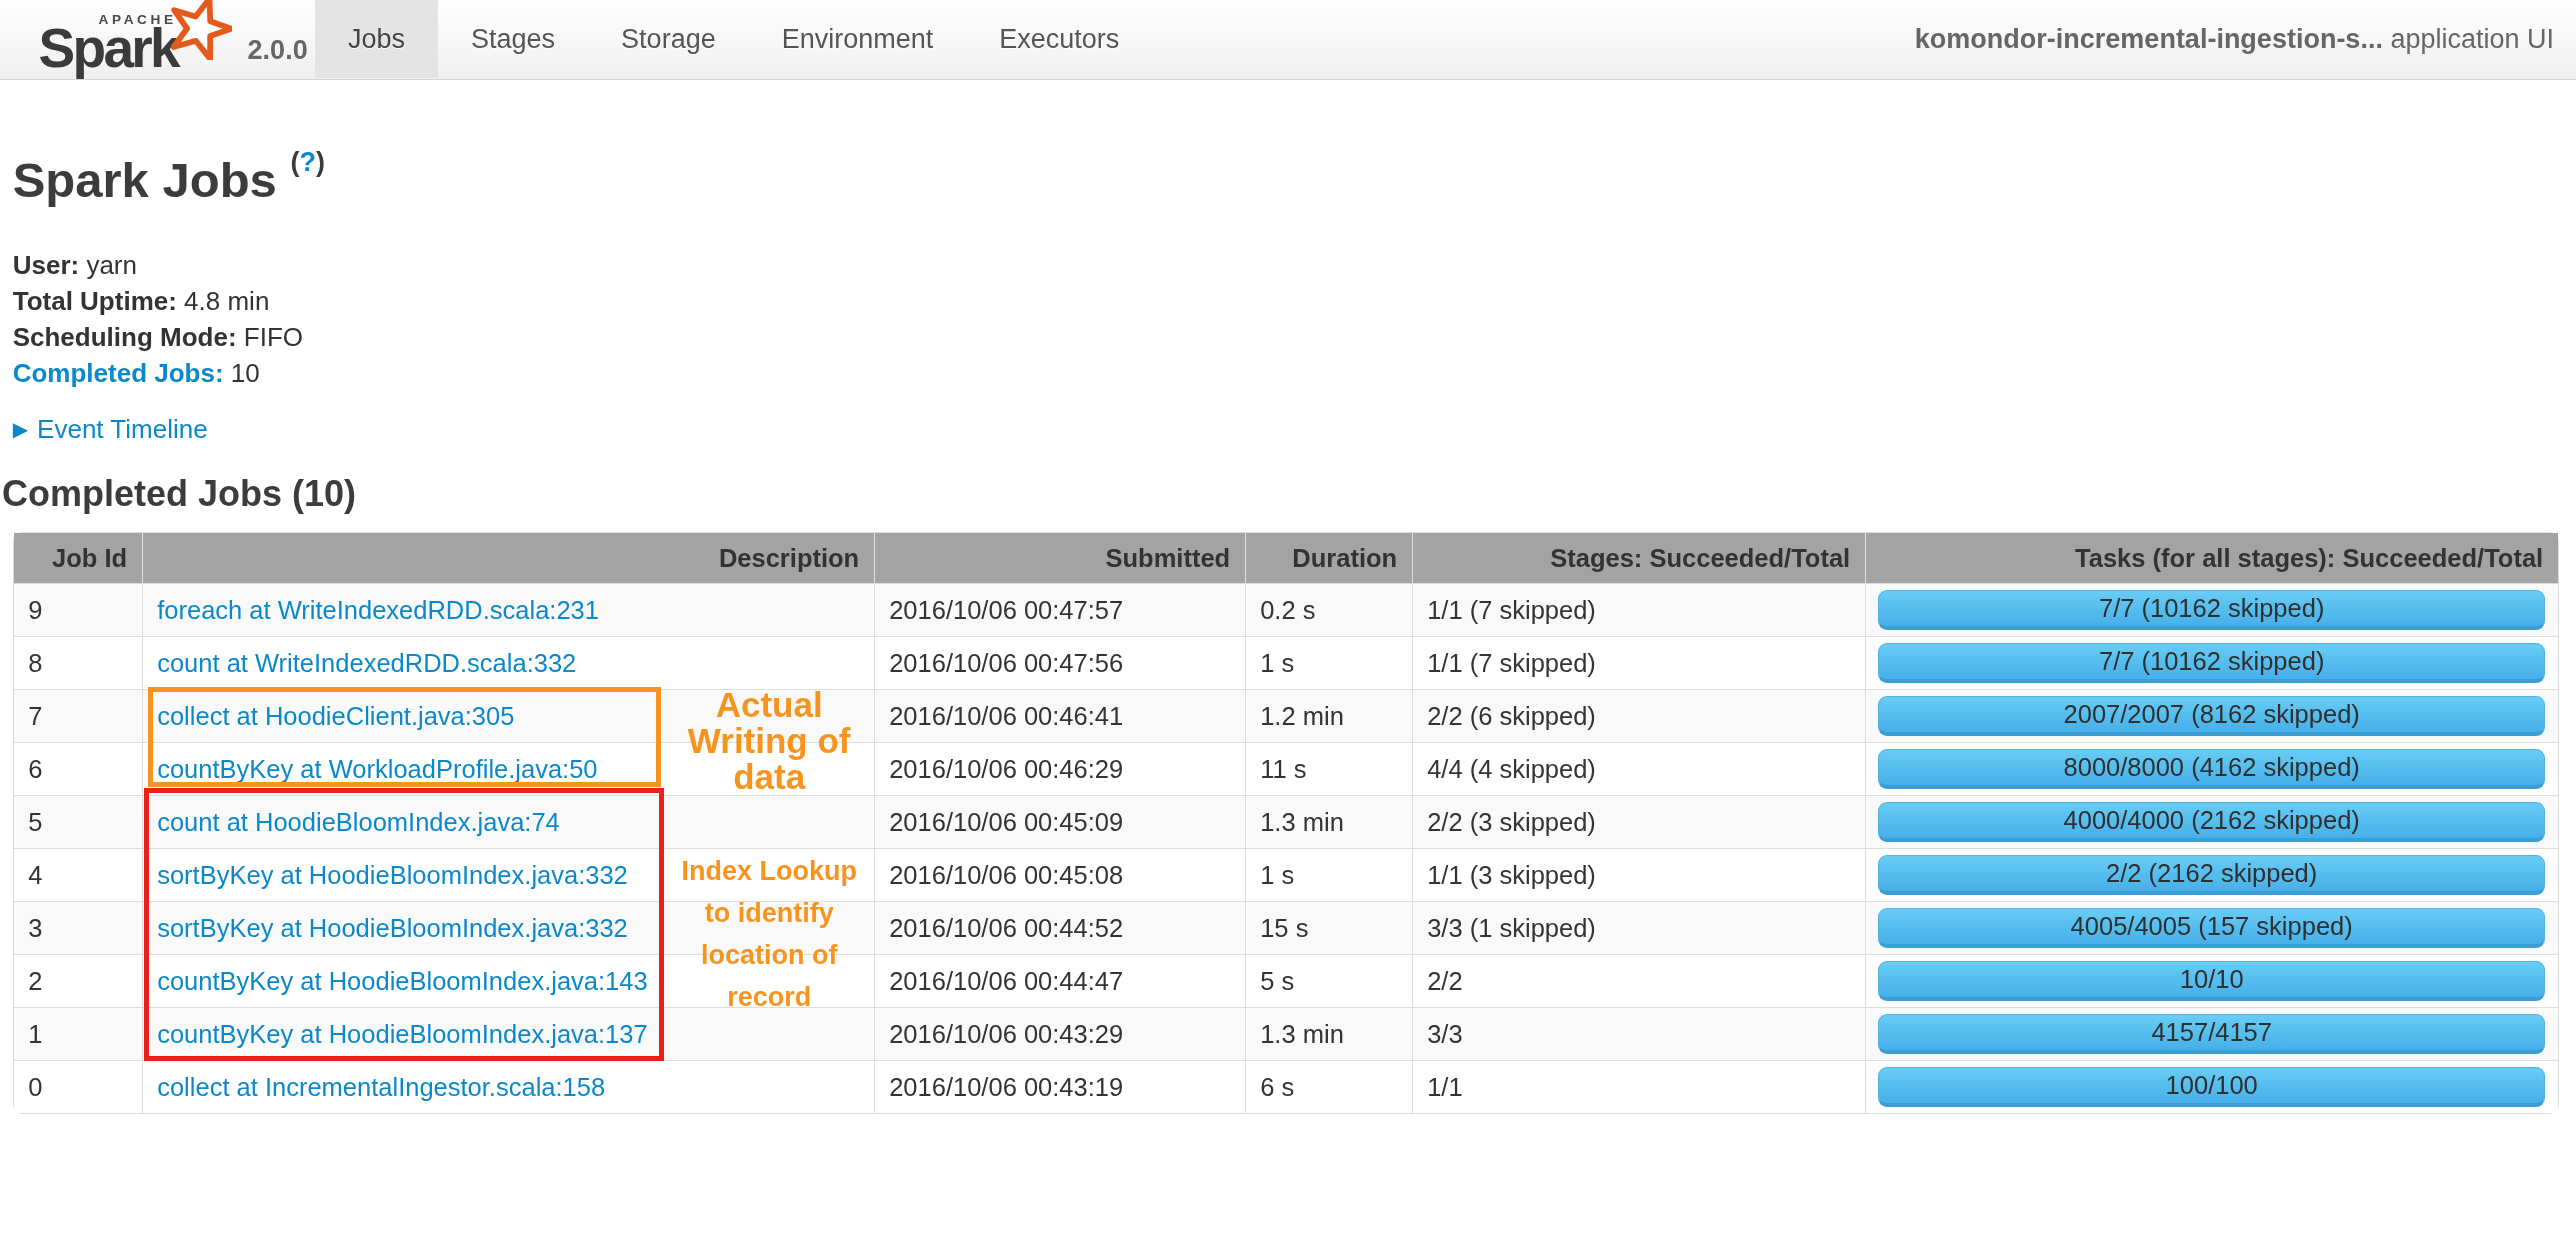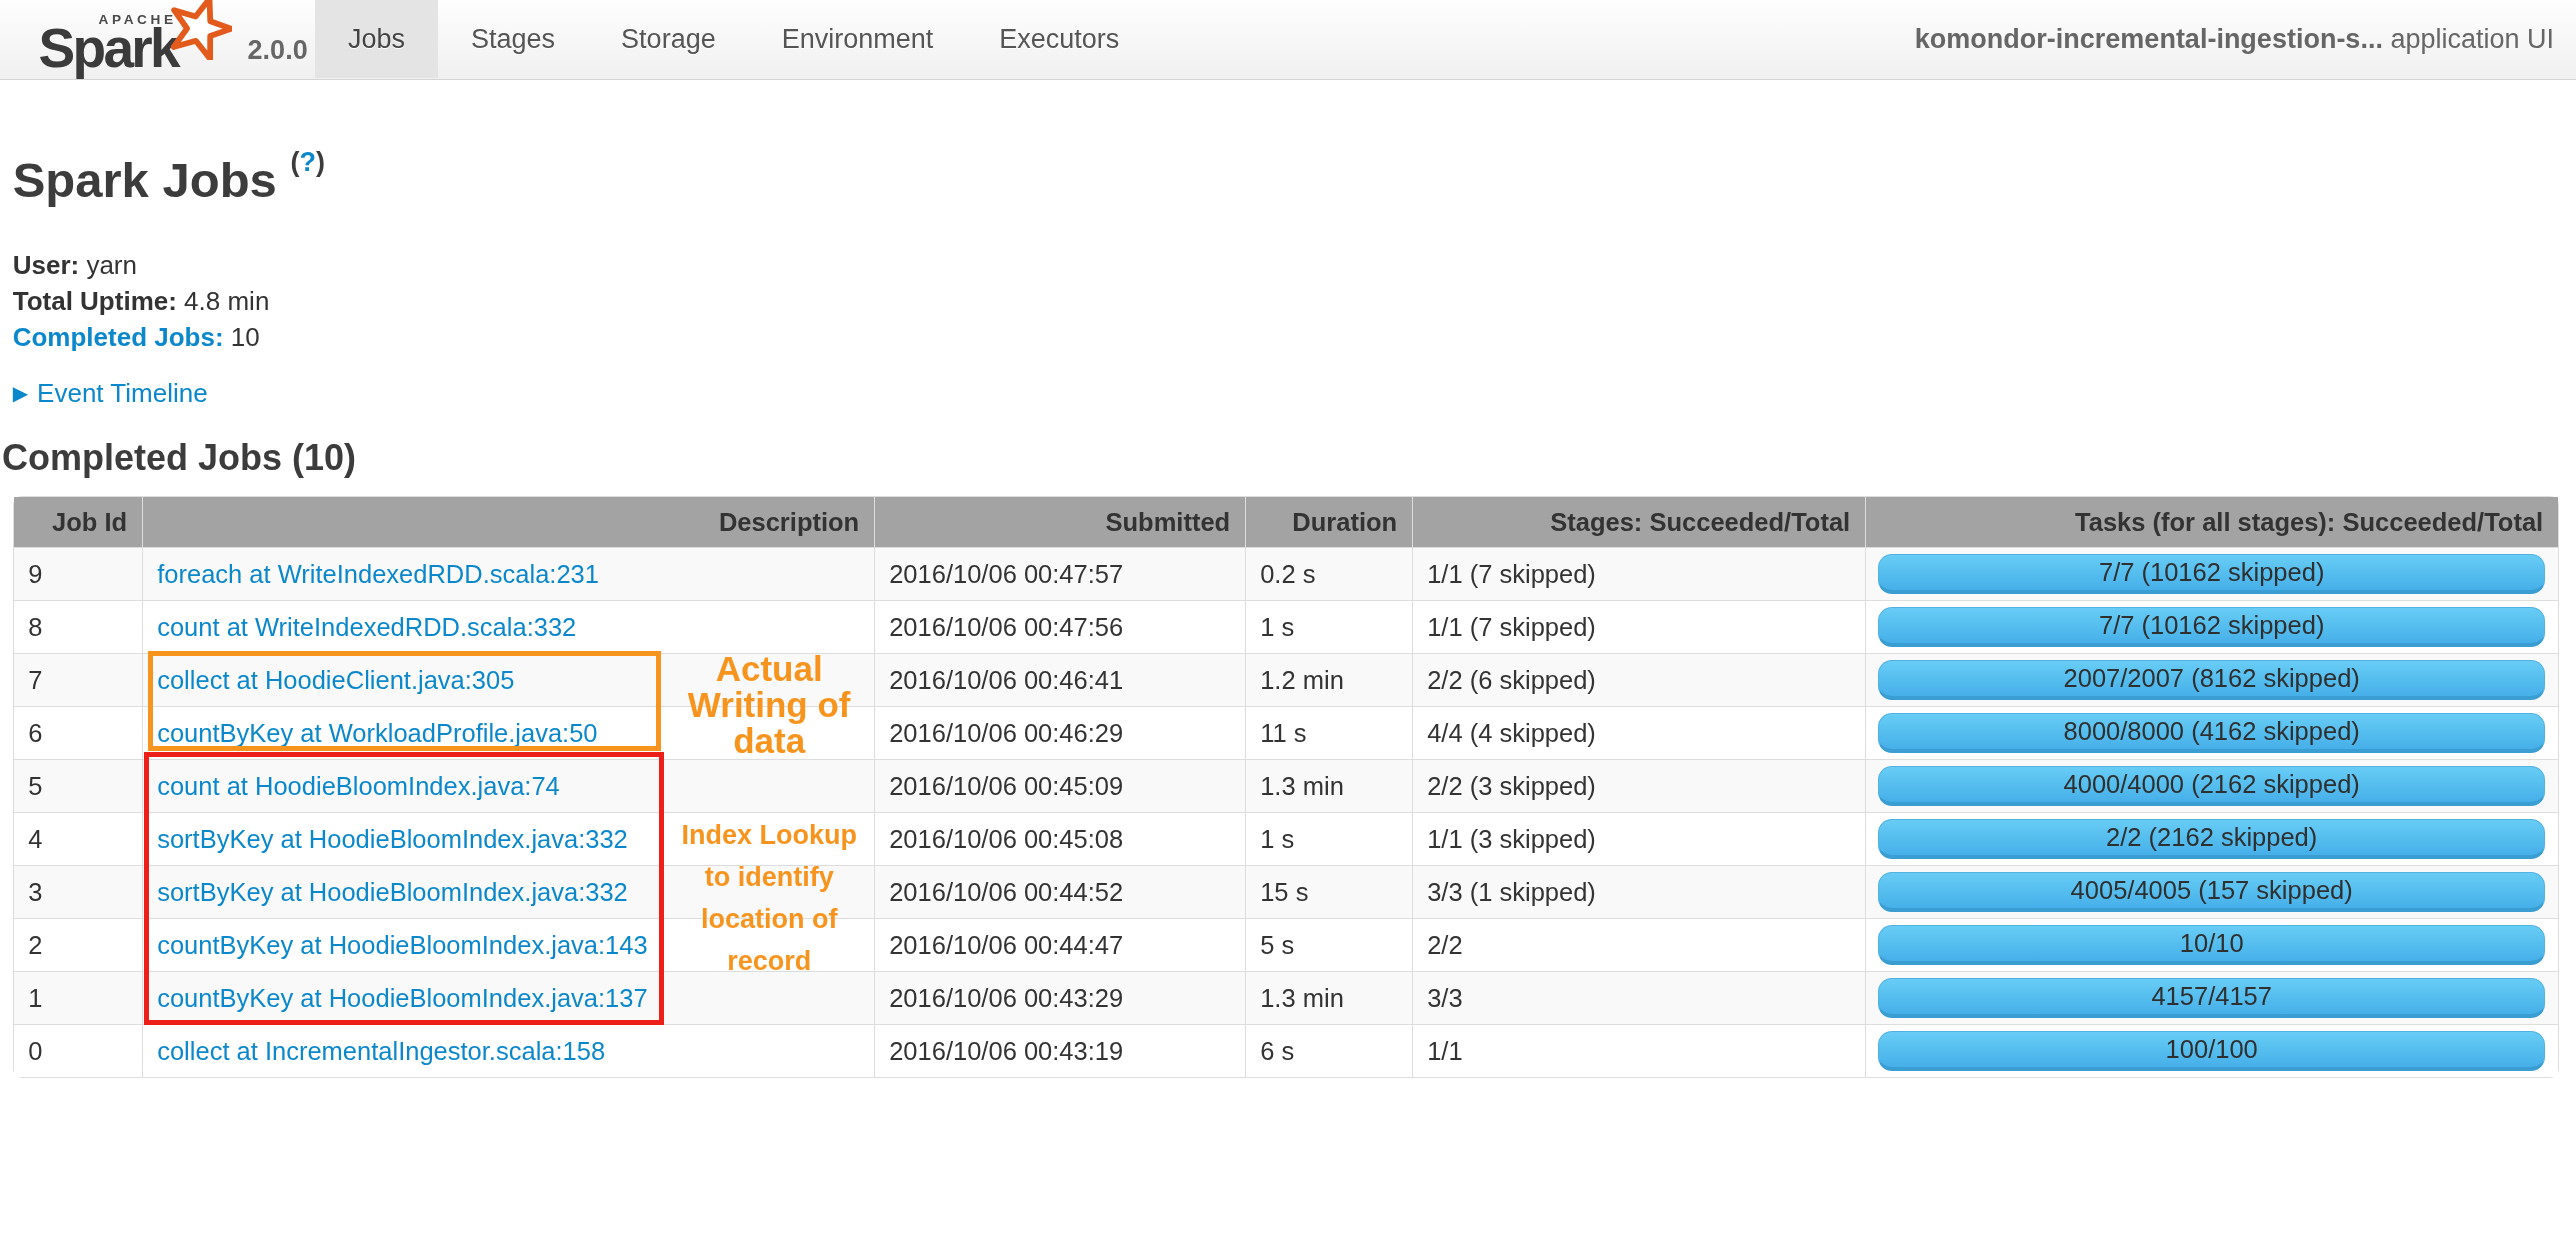--- a/index.html
+++ b/index.html
@@ -46,21 +46,21 @@
     padding:0 14.5px; overflow:hidden; white-space:nowrap; }
   th:first-child, td:first-child { border-left:none; }
   th { height:50px; font-weight:bold; color:#333; background:#a3a3a3;text-align:right; }
   td { height:53px; border-top:1.8px solid #ddd; color:#333; }
   tbody tr:nth-child(odd) td { background:#f9f9f9; }
   tbody tr:nth-child(even) td { background:#ffffff; }
   td a { color:#0b88cc; text-decoration:none; cursor:pointer; }
   .col-id{width:128px}.col-desc{width:732px}.col-sub{width:371px}
   .col-dur{width:167px}.col-stg{width:453px}.col-task{width:693px}
   .c-task { padding:0 12.7px; }
-  .progress { height:40px; border-radius:14px;
+  .progress { height:40px; border-radius:9px;
     background:linear-gradient(#68ccf5,#54bdee 55%,#47afe9);
     border:0.9px solid #4fb2e2; border-bottom:4.5px solid #3a9ed2;
     display:flex; align-items:center; justify-content:center; }
   .bar-label { font-size:25.5px; color:#2f2f2f; }
 
   
   .anno-box { position:absolute; pointer-events:none; }
   .box-writing { left:135px; top:155px; width:513px; height:100px; border:5.5px solid #f7941e; }
   .box-index { left:131px; top:256px; width:520px; height:273px; border:5.5px solid #ec2018; }
   .note { position:absolute; width:211px; left:651px; display:flex; align-items:center;
@@ -93,20 +93,21 @@
   <div class="app-name"><b>komondor-incremental-ingestion-s...</b><span> application UI</span></div>
 </div>
 
 <div class="content">
   <h3 class="page-title"><span>Spark Jobs</span>
     <sup><span>(</span><a>?</a><span>)</span></sup></h3>
 
   <ul class="summary">
       <li><strong class="">User:</strong> yarn</li>
       <li><strong class="">Total Uptime:</strong> 4.8 min</li>
+      <li><strong class="">Scheduling Mode:</strong> FIFO</li>
       <li><strong class="link">Completed Jobs:</strong> 10</li>
     </ul>
 
   <div class="timeline">
     <span class="tri">▶</span><span>Event Timeline</span>
   </div>
 
   <h4 class="section-title">Completed Jobs (10)</h4>
 
   <div class="table-wrap">

